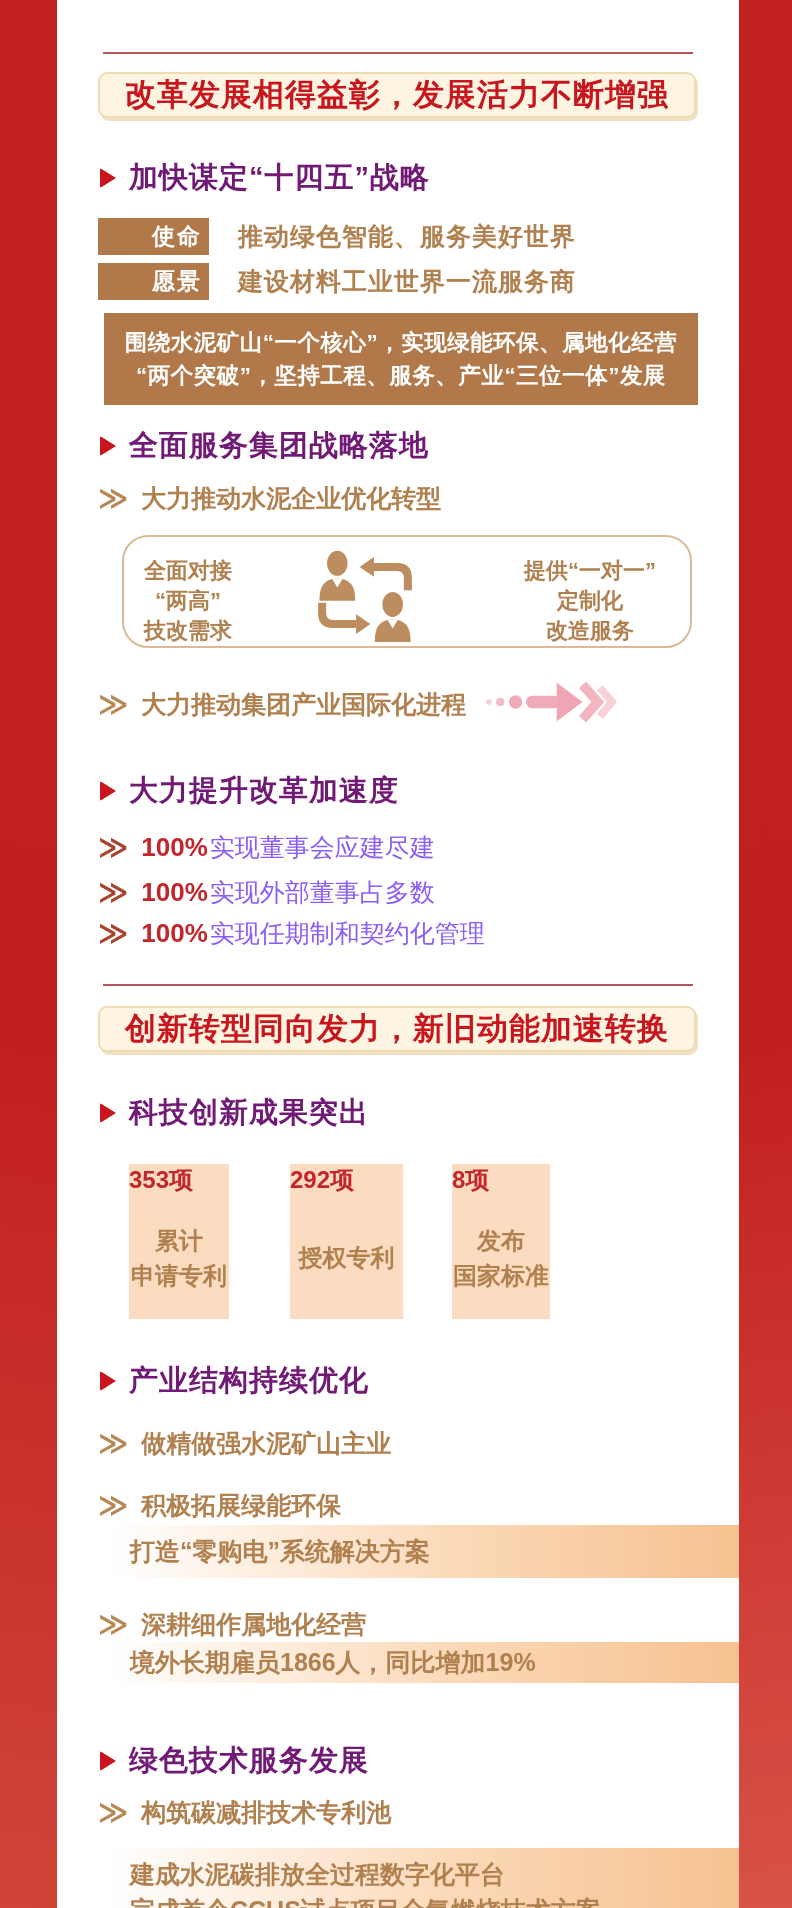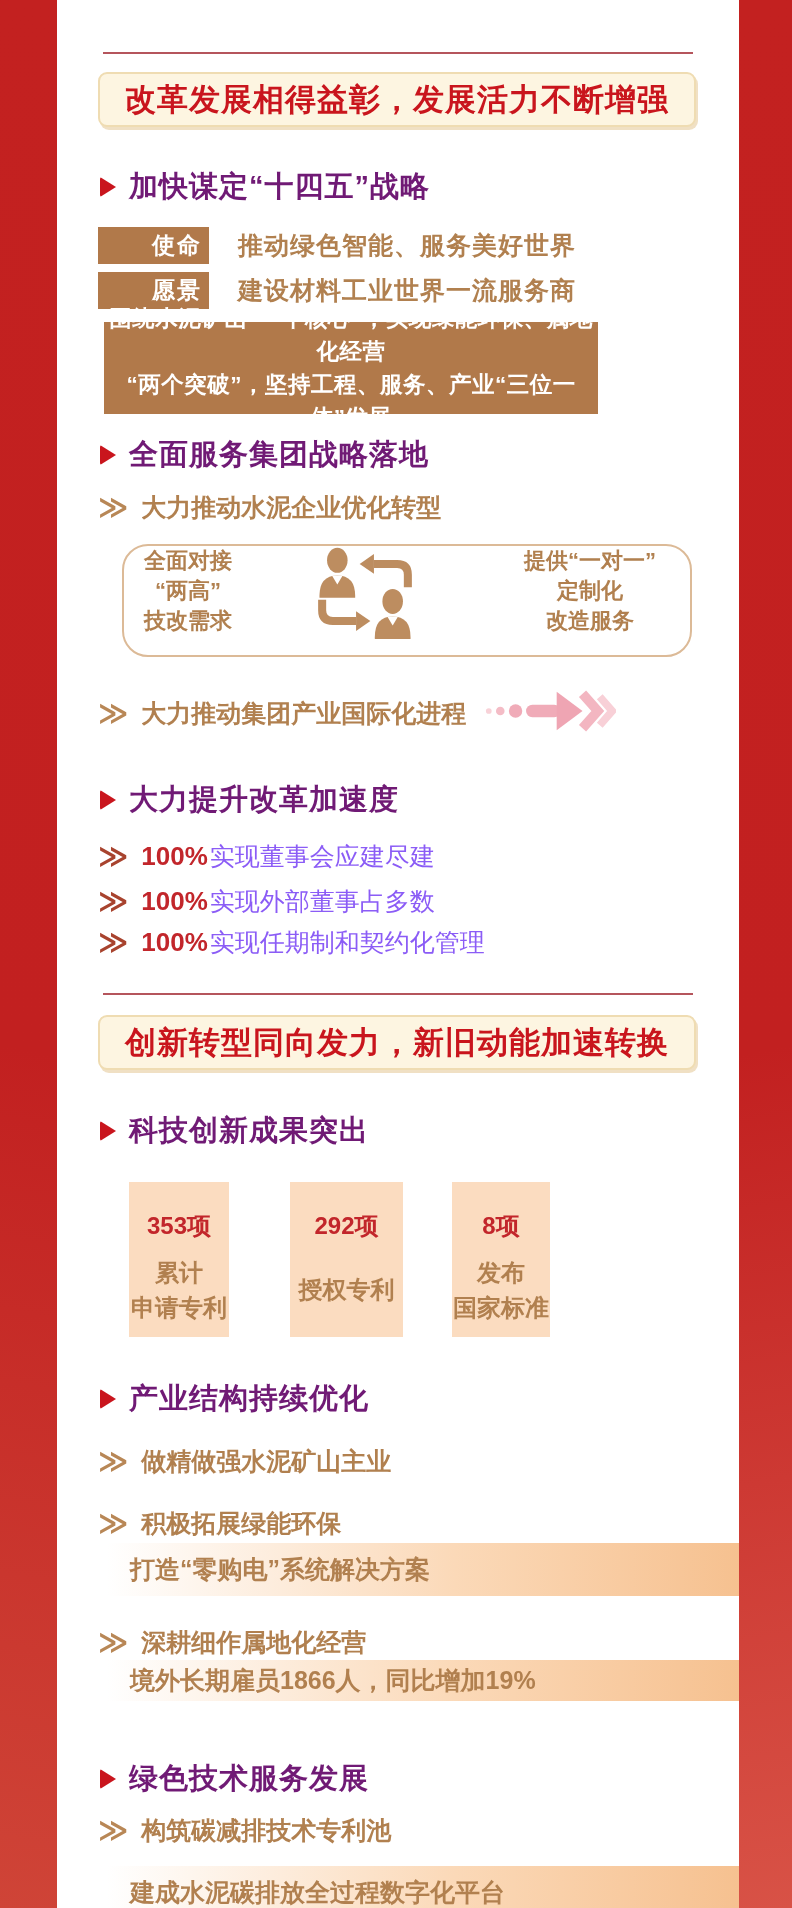--- a/index.html
+++ b/index.html
@@ -9,21 +9,21 @@
     overflow:hidden;
   }
   .band{position:absolute;top:0;bottom:0;z-index:5;}
   .band-left{left:0;width:57px;background:linear-gradient(190deg,#c32120 0%,#c22020 55%,#cf4437 100%);}
   .band-right{right:0;width:53px;background:linear-gradient(170deg,#c32120 0%,#c22020 55%,#d85246 100%);}
   .content{position:absolute;left:57px;top:0;width:600px;padding:52px 41px 0 41px;background:#fff;}
 
   .topline{height:2px;width:590px;margin:0 0 0 5px;background:#b5555c;}
 
   .sec-header{
-    margin-top:18px;height:55px;box-sizing:border-box;width:598px;
+    margin-top:18px;height:46px;box-sizing:border-box;width:598px;
     background:#fdf5e1;border:2px solid #efdcb2;border-radius:9px;
     box-shadow:2px 3px 0 rgba(228,199,148,.55);
     display:flex;align-items:center;justify-content:center;
     color:#c9151d;font-size:31px;font-weight:800;letter-spacing:1px;
   }
 
   .sub-title{margin-top:40px;display:flex;align-items:center;color:#701a75;font-size:29px;font-weight:800;letter-spacing:1px;}
   .tri{width:0;height:0;border-left:16px solid #c9151d;border-top:10px solid transparent;border-bottom:10px solid transparent;margin:0 13px 0 2px;border-radius:2px;}
 
   .bullet-row{display:flex;align-items:center;font-weight:700;}
@@ -33,43 +33,43 @@
   .b-text{color:#b1804f;font-size:25px;font-weight:700;}
   .pct{color:#c2262b;font-size:26px;font-weight:800;margin-right:2px;}
   .pct-text{color:#8b5cf6;font-size:25px;font-weight:400;}
 
   .label-row{display:flex;align-items:center;}
   .label-box{width:64px;height:37px;background:#b1794a;color:#ffffff;font-size:23px;font-weight:700;
     display:flex;align-items:center;justify-content:center;letter-spacing:2px;flex:0 0 auto;padding-left:47px;}
   .label-text{margin-left:29px;color:#b1804f;font-size:25px;font-weight:700;letter-spacing:1px;}
 
   .brown-box{
-    margin-top:13px;margin-left:6px;width:494px;height:92px;box-sizing:border-box;
+    margin-top:13px;margin-left:6px;width:594px;height:92px;box-sizing:border-box;
     background:#b1794a;color:#ffffff;font-size:22.5px;font-weight:700;
     display:flex;flex-direction:column;justify-content:center;text-align:center;
     line-height:33px;white-space:pre-line;letter-spacing:.5px;
   }
 
   .card{
     margin-top:20px;margin-left:24px;width:570px;height:113px;box-sizing:border-box;
     border:2px solid #dcba97;border-radius:26px;background:#fff;
-    display:flex;align-items:flex-start;justify-content:space-between;
+    display:flex;align-items:flex-end;justify-content:space-between;
     padding:0 34px 0 20px;
   }
   .card-text{color:#b1804f;font-size:22px;font-weight:700;line-height:30px;white-space:pre-line;text-align:center;}
   .swap-icon{flex:0 0 auto;margin-right:26px;}
 
   .intl-row{margin-top:32px;}
   .pink-arrows{margin-left:18px;flex:0 0 auto;}
 
   .line2{margin-top:34px;height:2px;width:590px;margin-left:5px;background:#b5555c;}
 
   .stats-row{margin-top:31px;position:relative;height:155px;}
   .stat-box{position:absolute;top:0;height:155px;box-sizing:border-box;background:#fbdcc0;
-    display:flex;flex-direction:column;align-items:center;padding-top:28px;}
+    display:flex;flex-direction:column;padding-top:0;}
   .stat-1{left:31px;width:100px;}
   .stat-2{left:192px;width:113px;}
   .stat-3{left:354px;width:98px;}
   .stat-value{color:#c2262b;font-size:24px;font-weight:800;}
   .stat-label{flex:1;display:flex;align-items:center;justify-content:center;text-align:center;
     color:#b1804f;font-size:24px;font-weight:700;line-height:35px;white-space:pre-line;}
 
   .gbox{
     margin-left:9px;width:632px;box-sizing:border-box;padding-left:23px;
     background:linear-gradient(90deg,#ffffff 0%,#fbd9b8 55%,#f6c190 100%);

